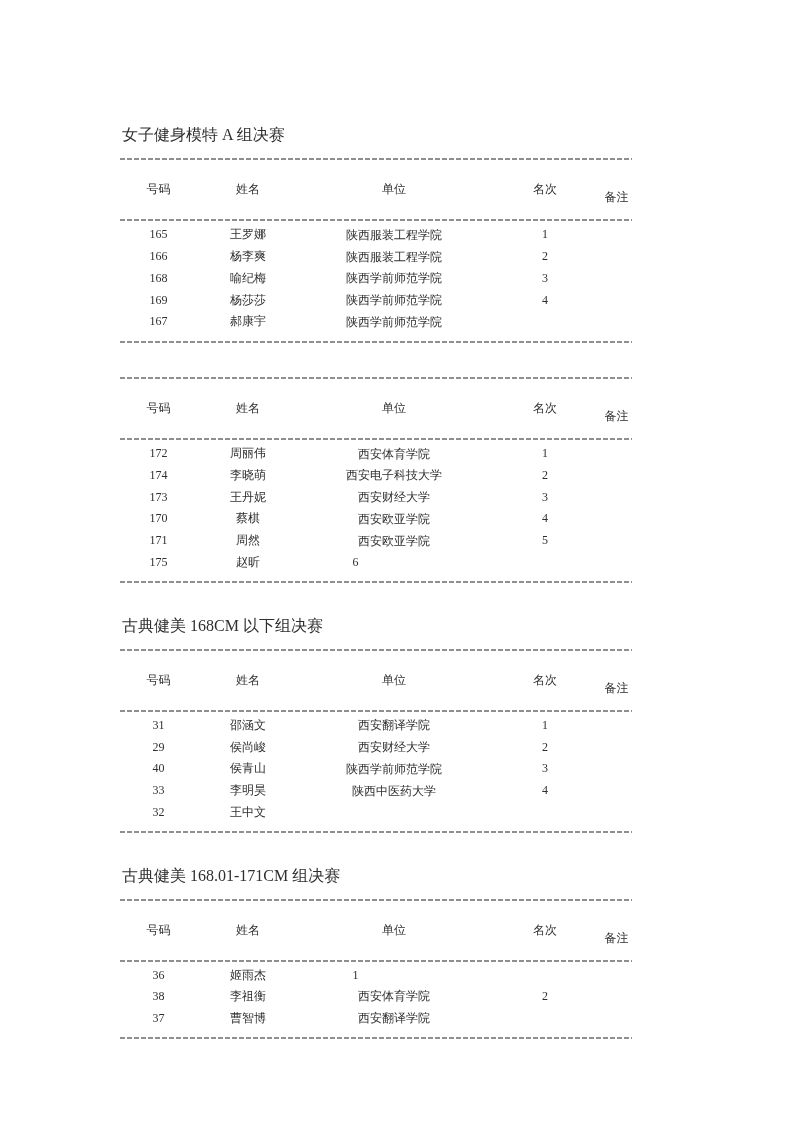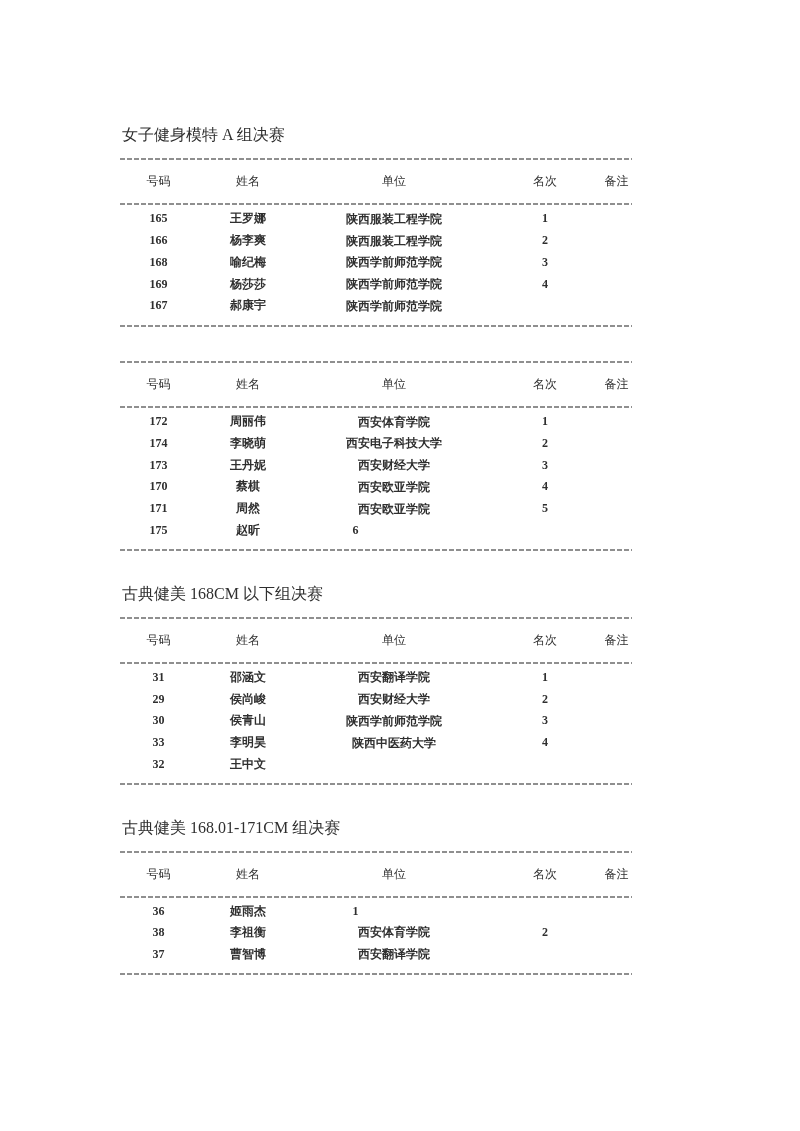--- a/index.html
+++ b/index.html
@@ -39,32 +39,31 @@
   .trow{
     display:flex;
     align-items:center;
     font-size:12px;
   }
   .thead{
     padding:11px 0;
   }
   .tbody{
     padding:3px 0 8px 0;
-    font-weight:bold;
   }
   .tbody .trow{min-height:21px;}
   .cell{
     text-align:center;
     line-height:21px;
   }
   .c-no{width:15%;}
   .c-name{width:20%;}
   .c-unit{width:37%;}
   .c-rank{width:22%;}
-  .c-note{width:6%;}
+  .c-note{width:6%;margin-top:16px;}
   .unit-text{
     display:inline-block;
     max-width:158px;
     line-height:21px;
     vertical-align:middle;
   }
 </style>
 </head>
 <body>
 
@@ -195,21 +194,21 @@
             <div class="cell c-note"><span></span></div>
           </div>
           <div class="trow">
             <div class="cell c-no"><span>29</span></div>
             <div class="cell c-name"><span>侯尚峻</span></div>
             <div class="cell c-unit"><span class="unit-text">西安财经大学</span></div>
             <div class="cell c-rank"><span>2</span></div>
             <div class="cell c-note"><span></span></div>
           </div>
           <div class="trow">
-            <div class="cell c-no"><span>30</span></div>
+            <div class="cell c-no"><span>40</span></div>
             <div class="cell c-name"><span>侯青山</span></div>
             <div class="cell c-unit"><span class="unit-text">陕西学前师范学院</span></div>
             <div class="cell c-rank"><span>3</span></div>
             <div class="cell c-note"><span></span></div>
           </div>
           <div class="trow">
             <div class="cell c-no"><span>33</span></div>
             <div class="cell c-name"><span>李明昊</span></div>
             <div class="cell c-unit"><span class="unit-text">陕西中医药大学</span></div>
             <div class="cell c-rank"><span>4</span></div>

